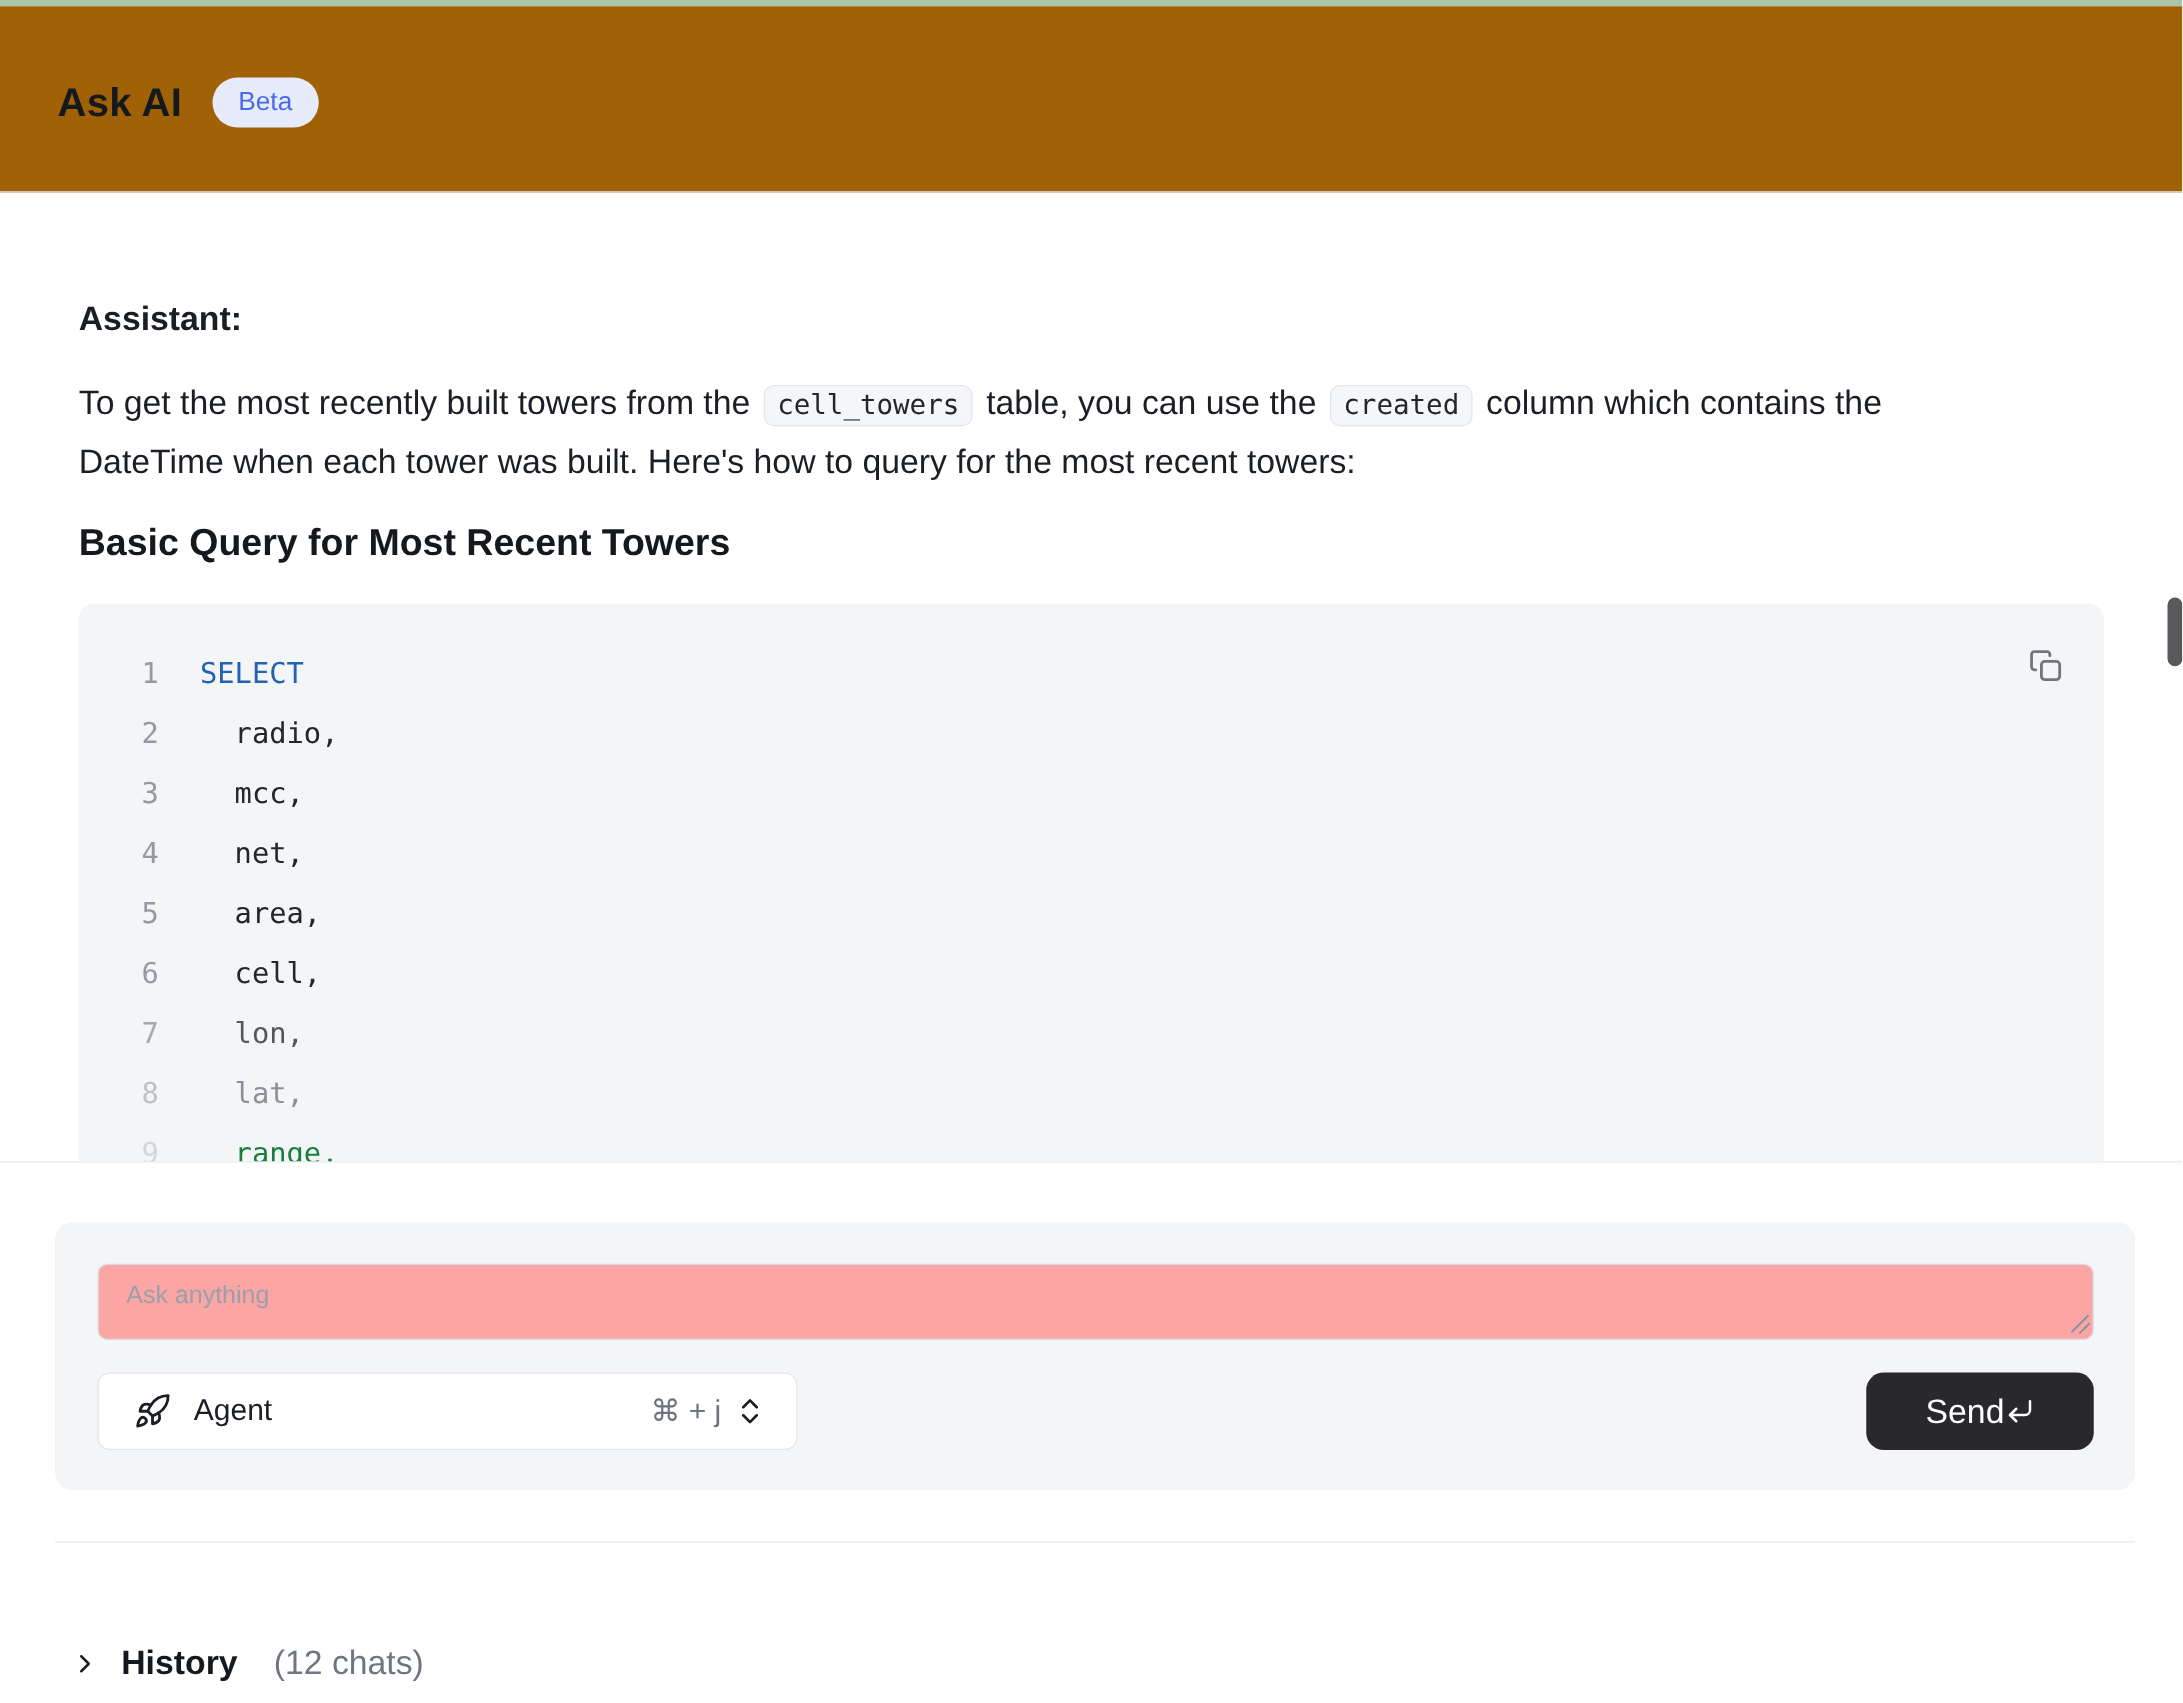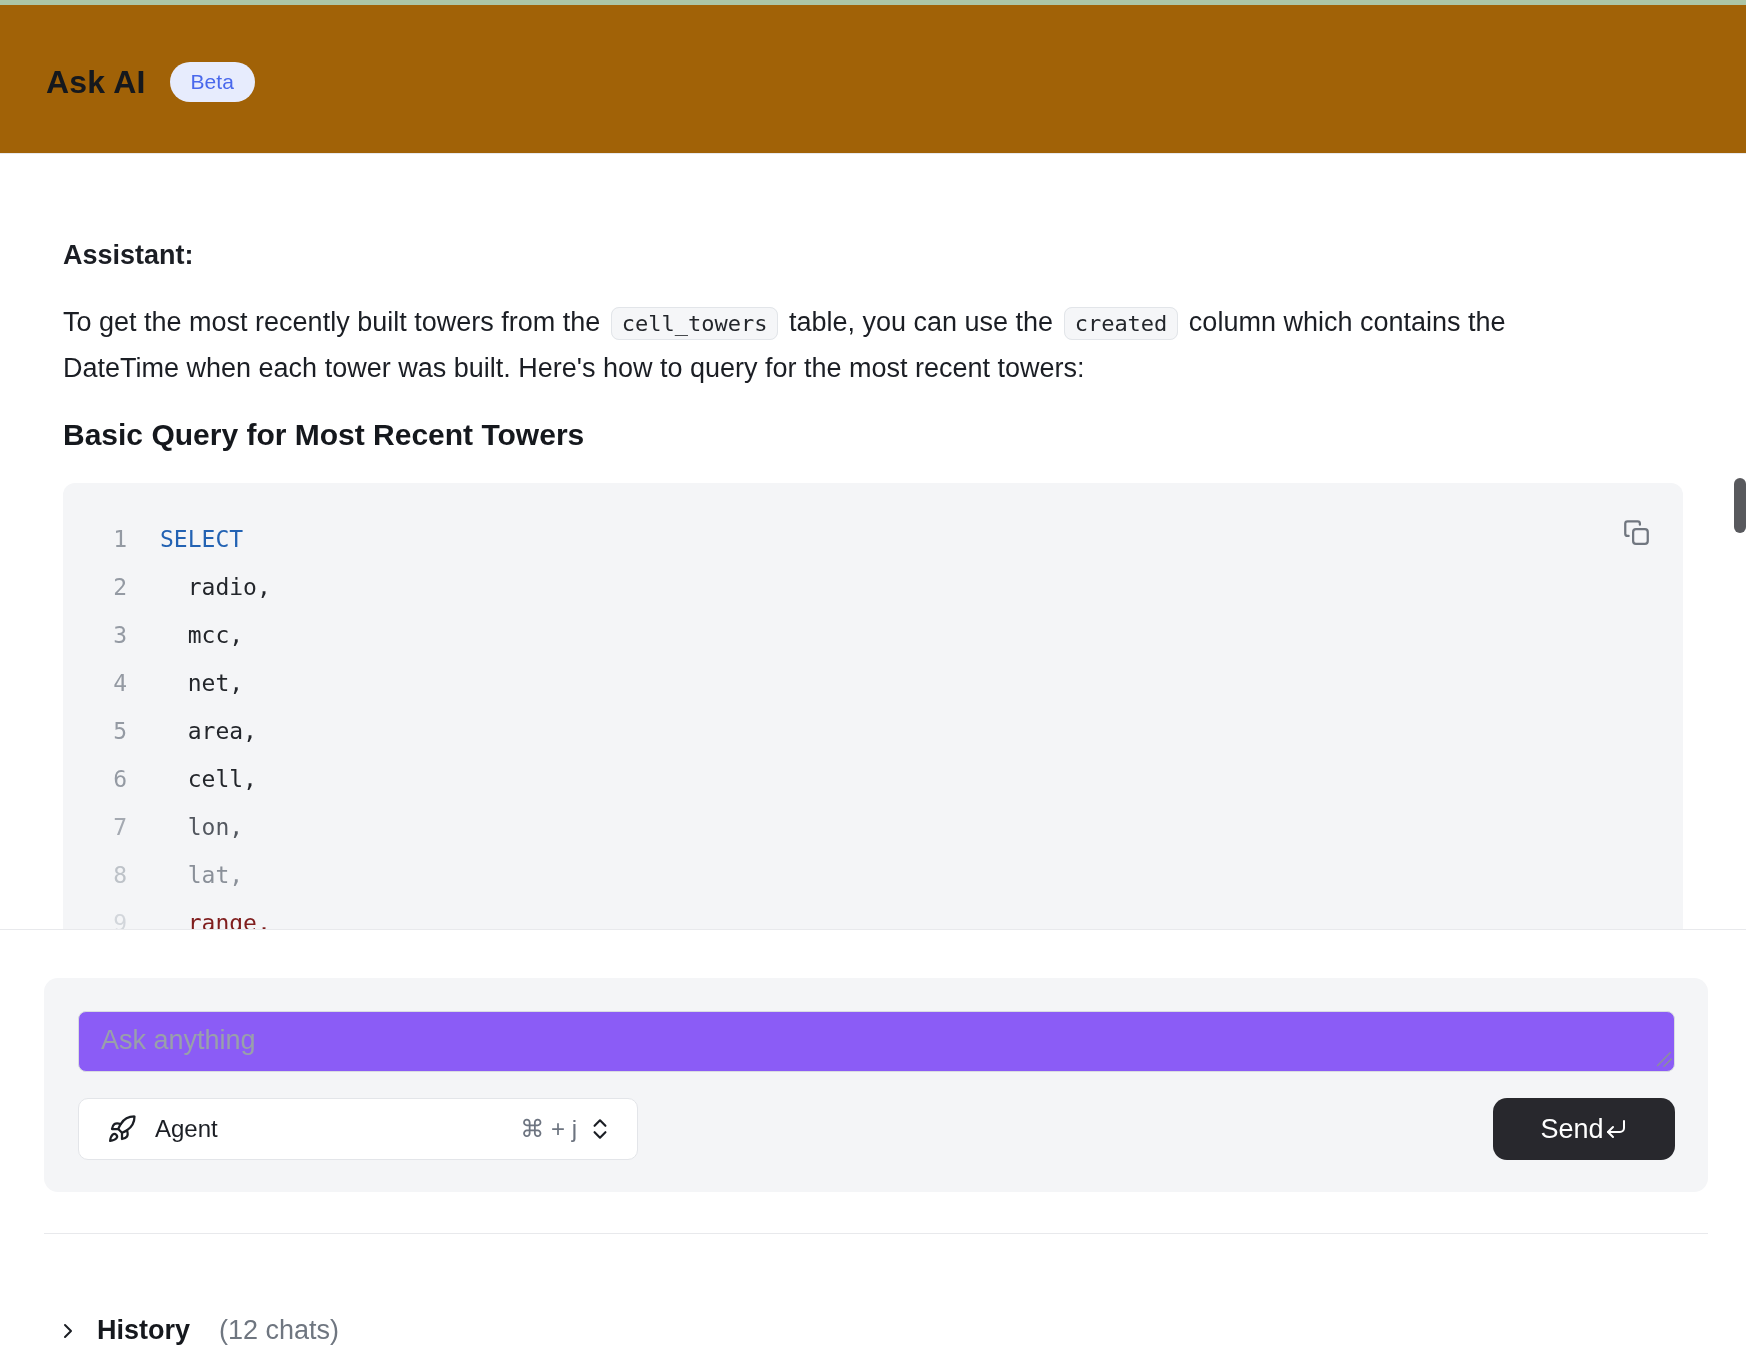--- a/index.html
+++ b/index.html
@@ -32,29 +32,29 @@
   .code-block{position:absolute;top:328px;left:63px;width:1620px;box-sizing:border-box;
               background:#f4f5f7;border-radius:12px;padding:32px 0 28px 0;}
   .copy-btn{position:absolute;top:36px;right:33px;background:none;border:none;padding:0;cursor:pointer;
             display:flex;align-items:center;}
   .code-row{display:flex;height:48px;line-height:48px;font-family:"DejaVu Sans Mono",monospace;font-size:23px;}
   .code-row .ln{width:24px;margin-left:40px;text-align:right;color:#949aa3;flex:none;}
   .code-row .cd{margin-left:33px;white-space:pre;color:#23262b;}
   .code-row.kw .cd{color:#2262b3;}
   .code-row.f1 .cd{color:#52575f;} .code-row.f1 .ln{color:#a4a9b1;}
   .code-row.f2 .cd{color:#8a9099;} .code-row.f2 .ln{color:#bdc2c8;}
-  .code-row.f3 .cd{color:#7f1d1d;} .code-row.f3 .ln{color:#d2d6db;}
+  .code-row.f3 .cd{color:#15803d;} .code-row.f3 .ln{color:#d2d6db;}
   
   .scroll-thumb{position:absolute;top:478px;left:1734px;width:12px;height:55px;border-radius:6px;background:#58595d;}
   
   .composer-panel{position:absolute;top:978px;left:44px;width:1664px;height:214px;box-sizing:border-box;
                   background:#f4f5f7;border-radius:14px;}
   .ask-input{position:absolute;top:33px;left:34px;width:1597px;height:61px;box-sizing:border-box;
-             background:#8b5cf6;border:1px solid #d9dce1;border-radius:8px;resize:none;outline:none;
-             font-family:"Liberation Sans",sans-serif;font-size:27px;color:#1b1e24;padding:13px 22px;}
+             background:#fca5a5;border:1px solid #d9dce1;border-radius:8px;resize:none;outline:none;
+             font-family:"Liberation Sans",sans-serif;font-size:20px;color:#1b1e24;padding:13px 22px;}
   .ask-input::placeholder{color:#99a0aa;}
   .resize-handle{position:absolute;top:70px;left:1609px;pointer-events:none;}
   .agent-btn{position:absolute;top:120px;left:34px;width:560px;height:62px;box-sizing:border-box;
              background:#fff;border:1px solid #e3e5e9;border-radius:10px;cursor:pointer;
              display:flex;align-items:center;padding:0 24px 0 28px;font-family:inherit;}
   .agent-label{font-size:24px;color:#1b1e24;margin-left:18px;}
   .agent-right{margin-left:auto;display:flex;align-items:center;gap:10px;}
   .agent-shortcut{font-size:24px;color:#6d7480;}
   .send-btn{position:absolute;top:120px;left:1449px;width:182px;height:62px;background:#28282d;border:none;
             border-radius:14px;cursor:pointer;display:flex;align-items:center;justify-content:center;}

